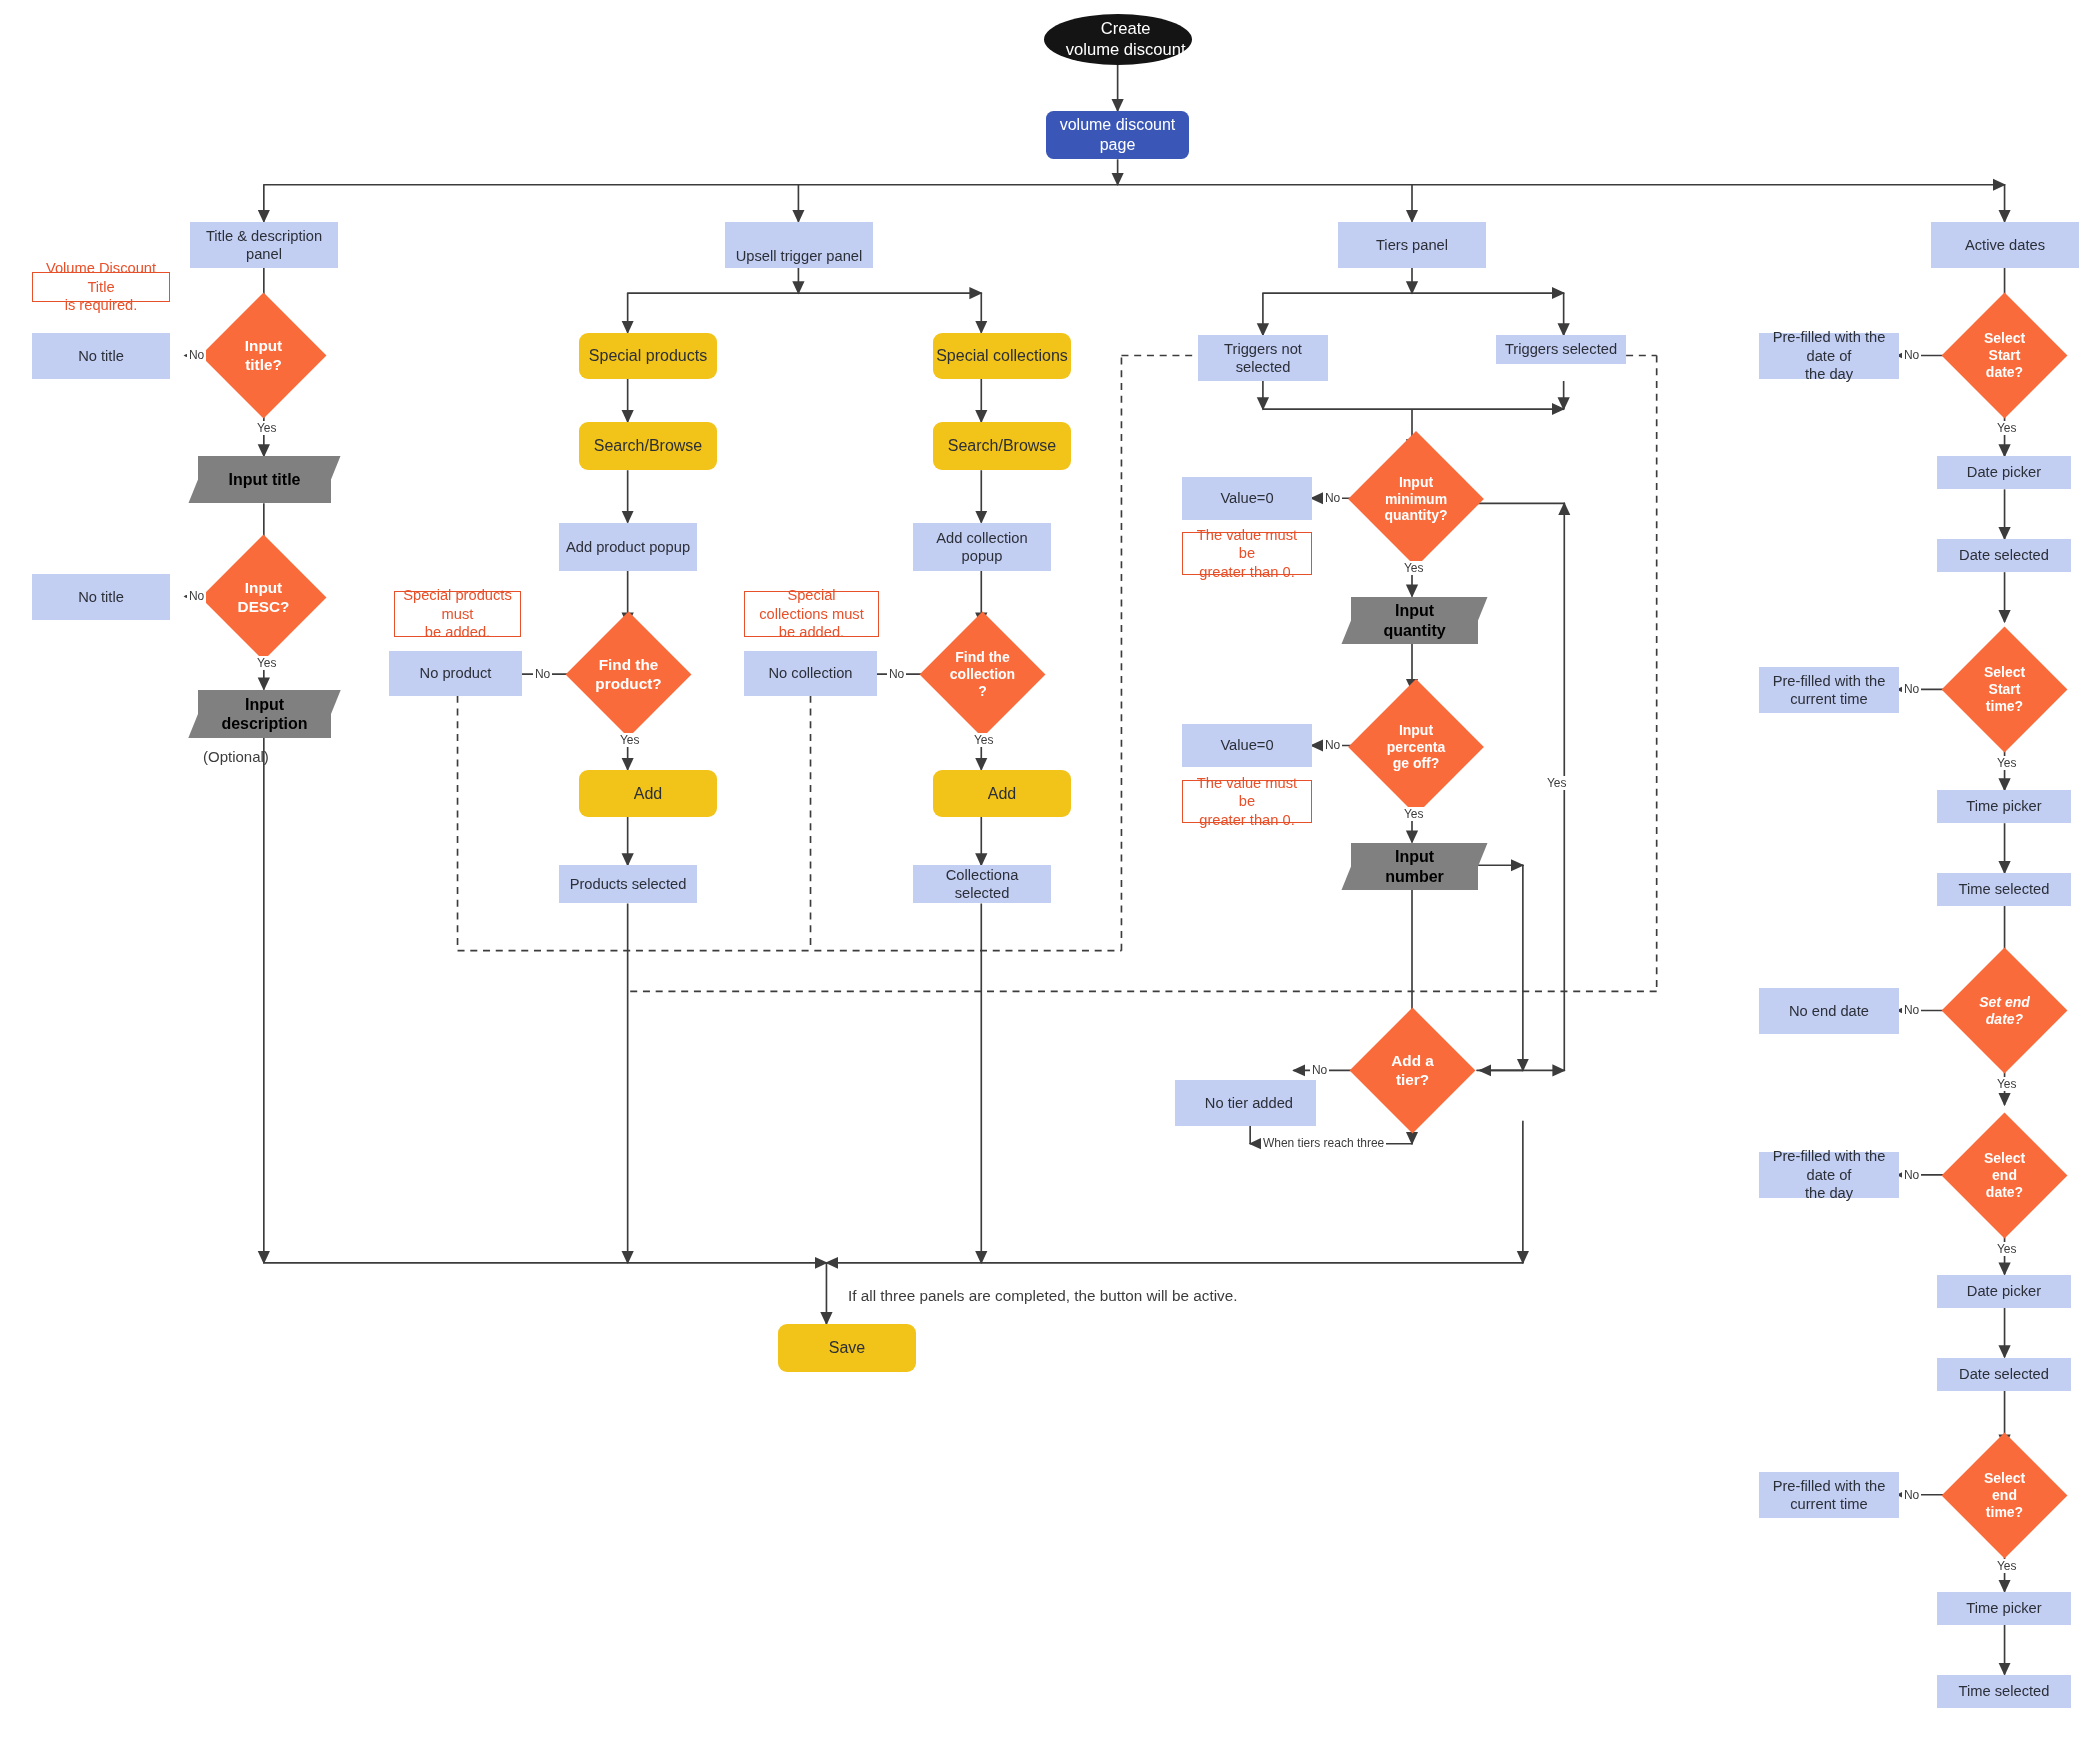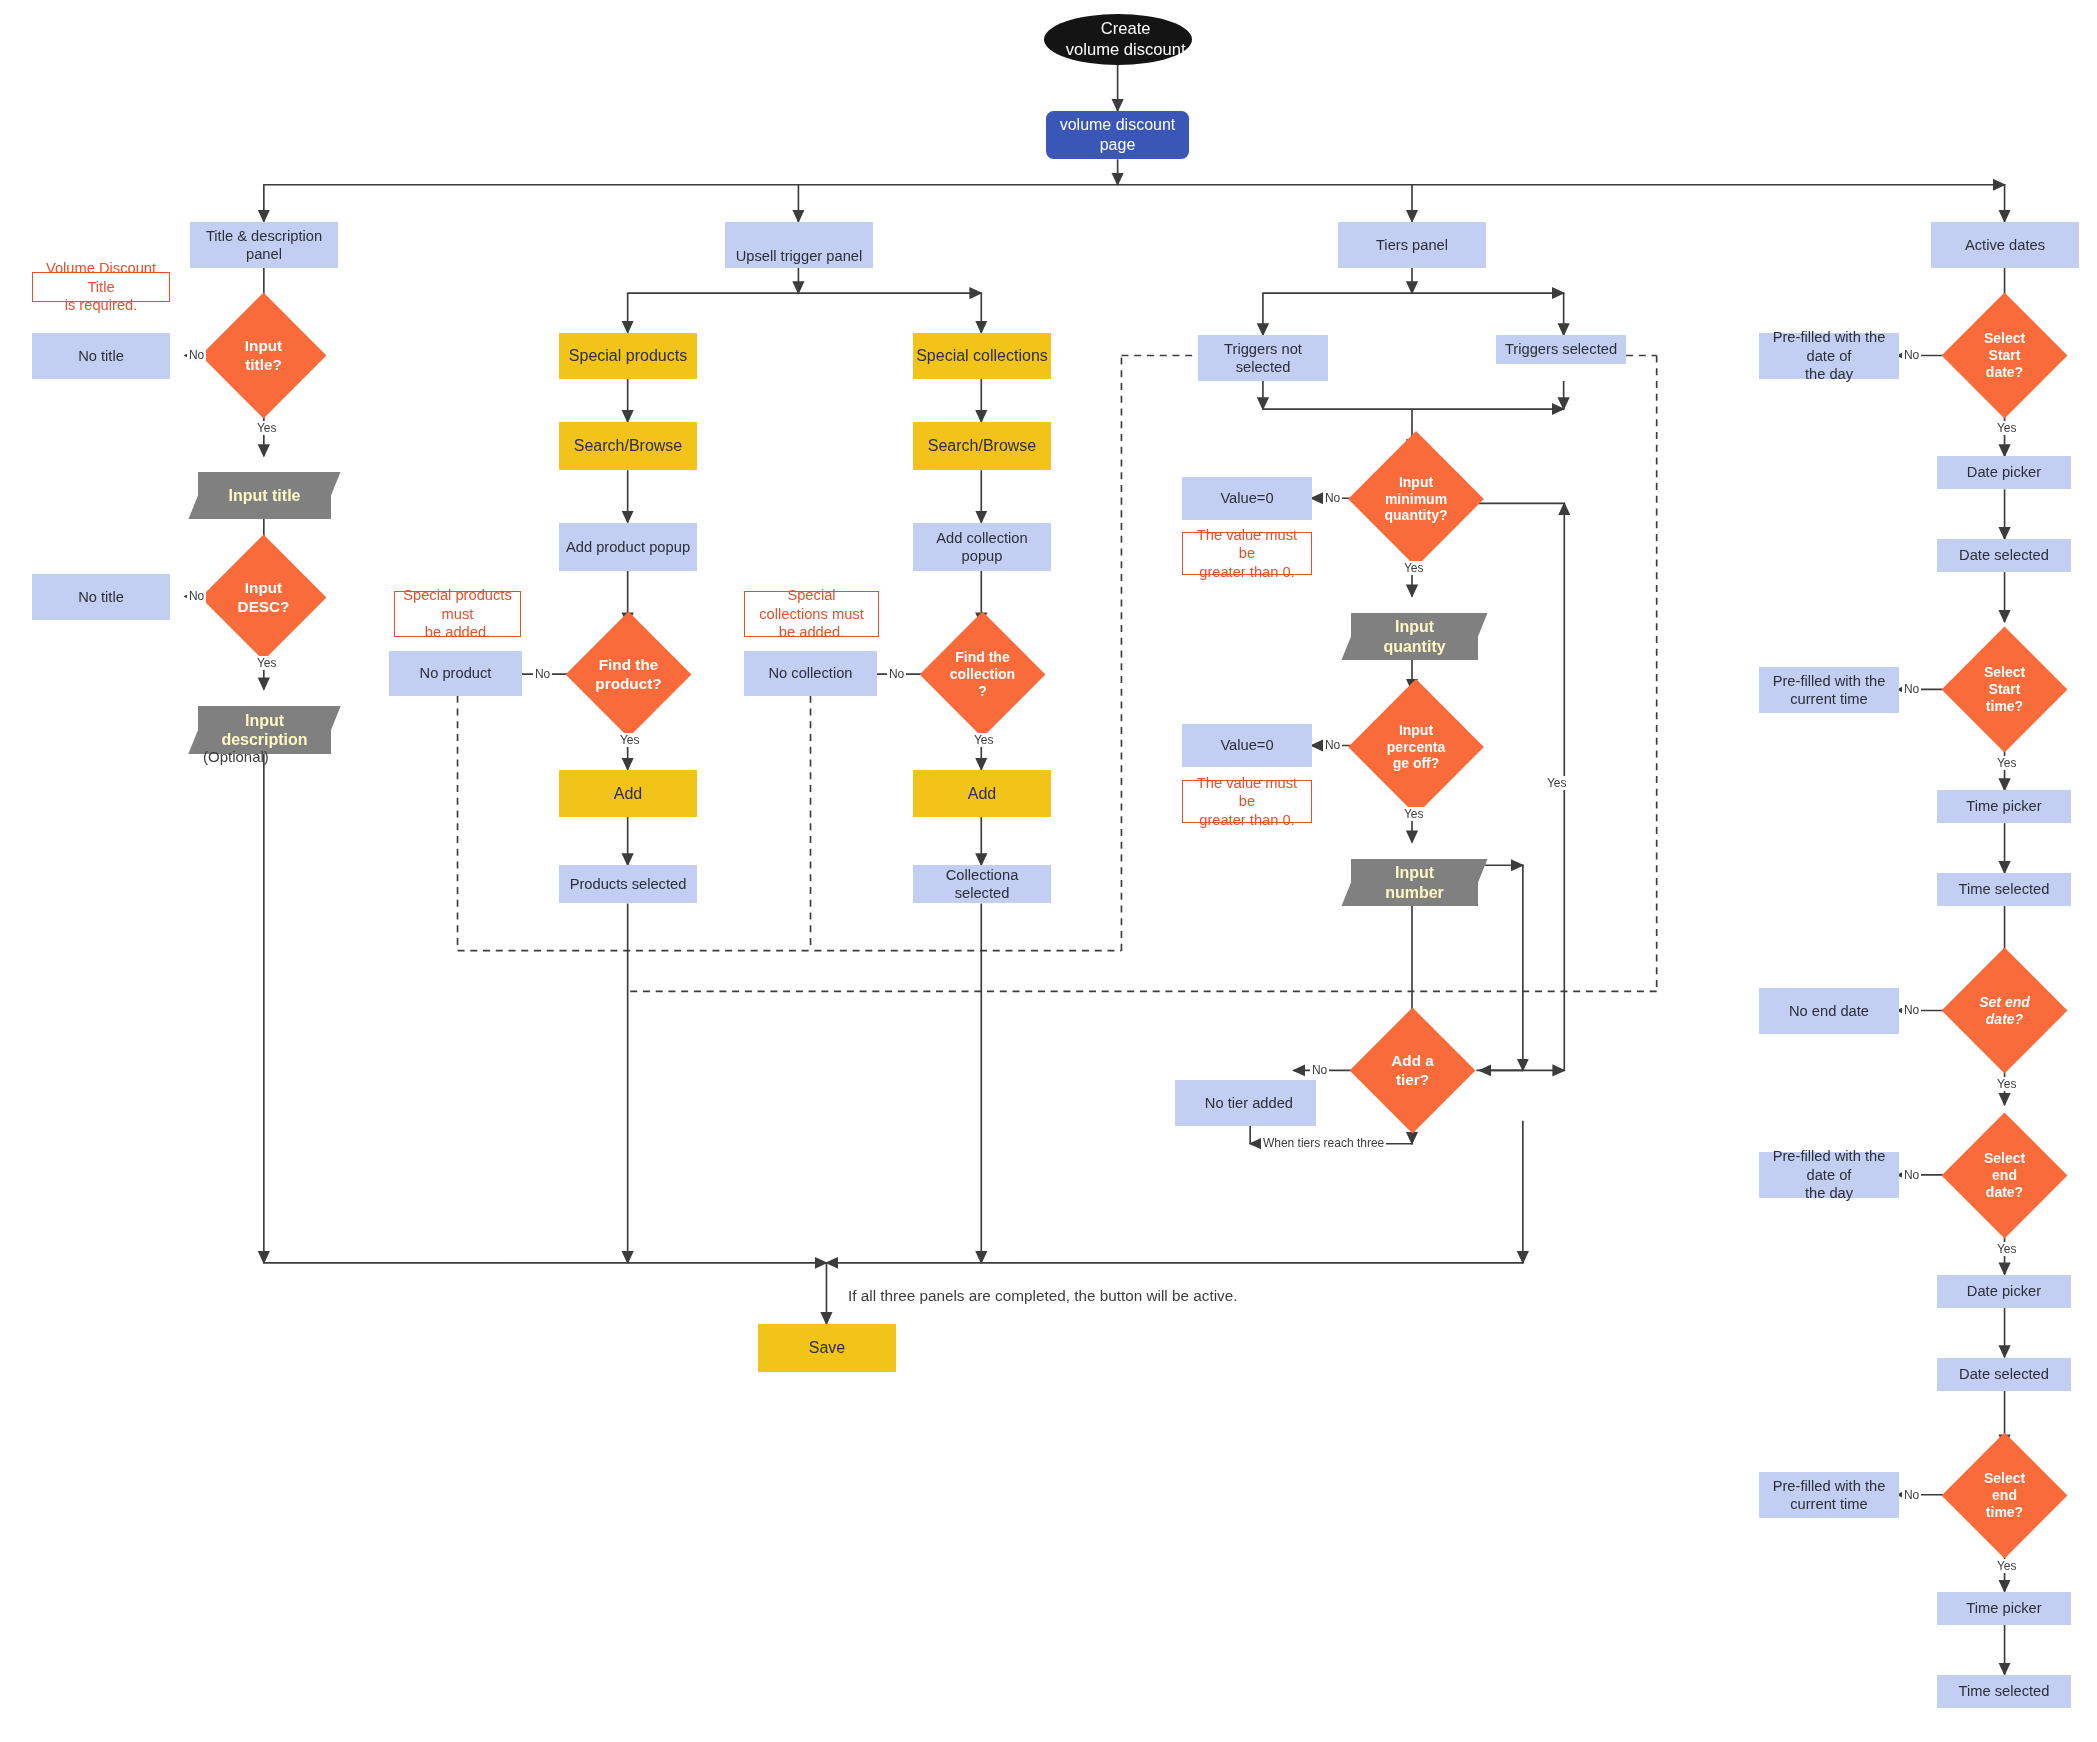--- a/index.html
+++ b/index.html
@@ -48,22 +48,23 @@
   }
   .proc{
     background:#c3cef3;
     color:#2b2f38;
     font-size:14.7px;
     padding:2.5px 5.1px;
   }
   .action{
     background:#f2c318;
     color:#2b2f38;
-    border-radius:0;
+    border-radius:9px;
     font-size:16px;
+    margin-left:20px;
   }
   .decision{
     background:transparent;
     color:#ffffff;
     font-size:15.3px;
     font-weight:700;
   }
   .decision .dshape{
     position:absolute;
     left:0;top:0;right:0;bottom:0;
@@ -72,24 +73,23 @@
     z-index:-1;
   }
   .decision .dtext{
     position:relative;
     z-index:1;
     padding:0 3.8px;
     line-height:1.2;
   }
   .io{
     background:#808080;
-    color:#fef9c3;
+    color:#000000;
     font-size:16px;
     font-weight:700;
-    margin-top:16px;
   }
   .io .ioshape{
     position:absolute;
     left:0;top:0;right:0;bottom:0;
     background:#808080;
     transform:skewX(-22deg);
     z-index:-1;
   }
   .io .iotext{position:relative;z-index:1;line-height:1.2;}
   .alert{

